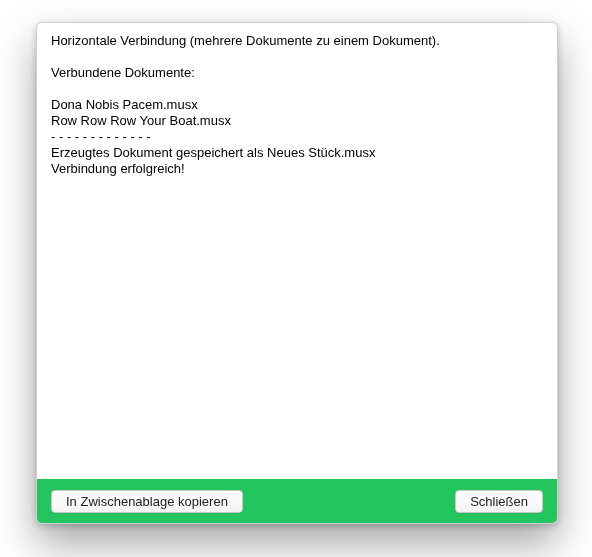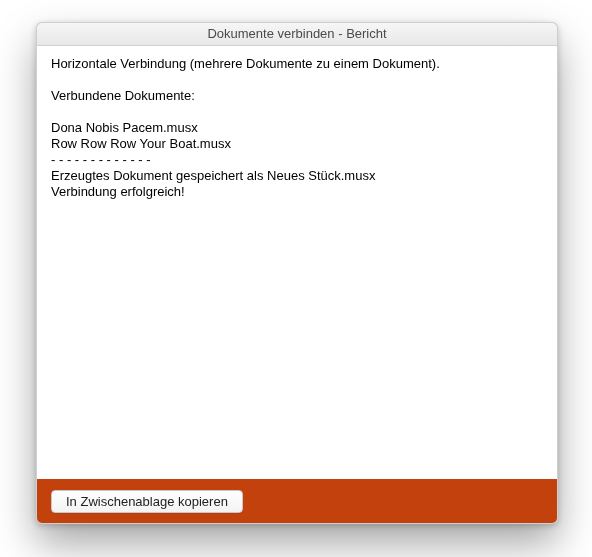--- a/index.html
+++ b/index.html
@@ -50,49 +50,49 @@
     white-space: pre-wrap;
     word-wrap: break-word;
     font-family: -apple-system, "Helvetica Neue", Helvetica, Arial, sans-serif;
   }
   .button-bar {
     height: 44px;
     display: flex;
     align-items: center;
     justify-content: space-between;
     padding: 0 14px;
-    background: #c2410c;
+    background: #22c55e;
     gap: 12px;
   }
   .mac-button {
     background: linear-gradient(#ffffff, #f3f3f3);
     border: 1px solid #c8c8c8;
     border-radius: 4px;
     font-size: 13px;
     color: #222;
     padding: 3px 14px;
     box-shadow: 0 1px 0 rgba(0,0,0,0.05);
     cursor: default;
     font-family: inherit;
   }
 </style>
 </head>
 <body>
 
 <div class="window">
 
-  <div class="titlebar">Dokumente verbinden - Bericht</div>
 
   <div class="content-area">Horizontale Verbindung (mehrere Dokumente zu einem Dokument).
 
 Verbundene Dokumente:
 
 Dona Nobis Pacem.musx
 Row Row Row Your Boat.musx
 - - - - - - - - - - - - -
 Erzeugtes Dokument gespeichert als Neues Stück.musx
 Verbindung erfolgreich!</div>
 
   <div class="button-bar">
     <button class="mac-button">In Zwischenablage kopieren</button>
+    <button class="mac-button">Schließen</button>
   </div>
 
 </div>
 
 </body></html>

